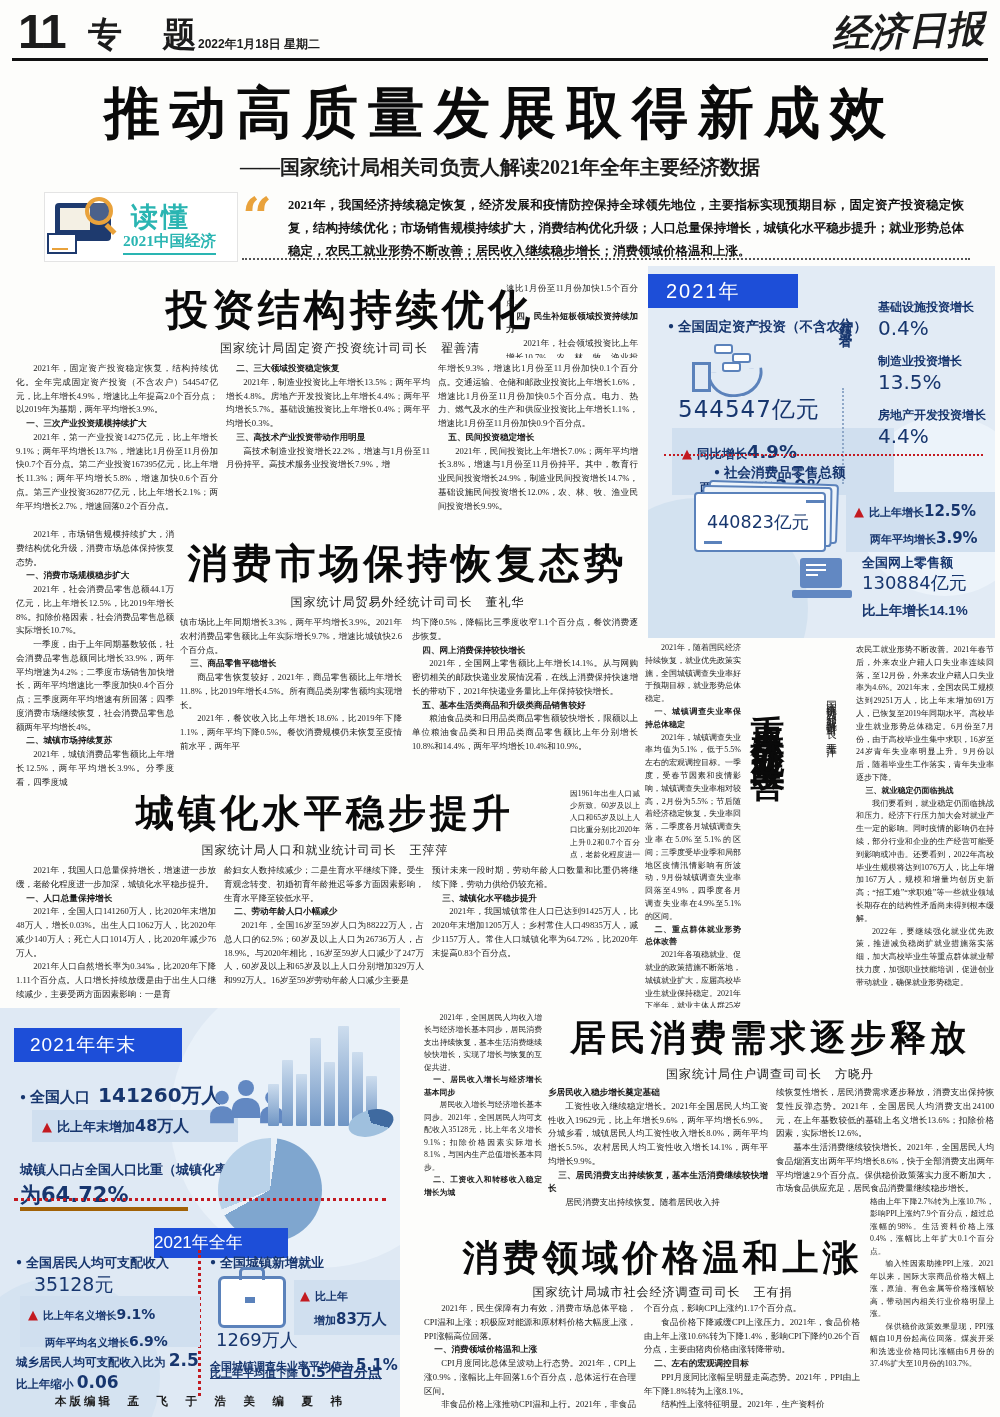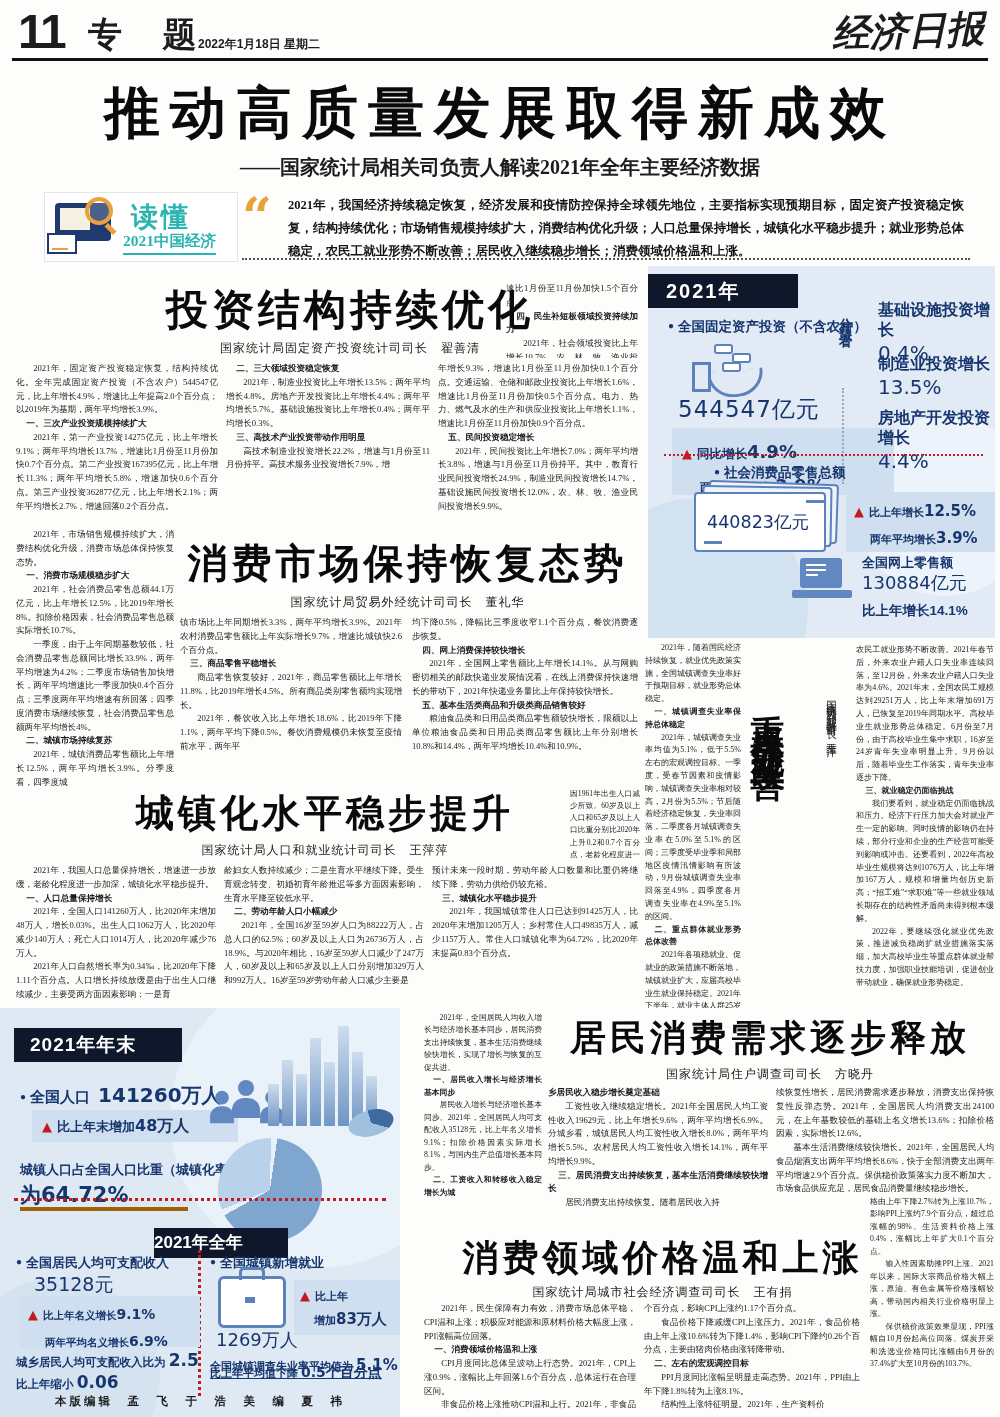--- a/index.html
+++ b/index.html
@@ -35,40 +35,40 @@
   
   .col{font-size:8.6px;line-height:1.6;text-align:justify;overflow:hidden;color:#1b1b1b;}
   .bp{text-indent:2em;}
   .bc{text-indent:0;}
   .bh{font-weight:700;text-indent:1.2em;}
   .bh.bc{text-indent:0;}
   
   .sidebar{left:648px;top:266px;width:347px;height:372px;background:#e2ebf5;overflow:hidden;}
   .sidebar .circ1{position:absolute;left:-60px;bottom:-80px;width:220px;height:220px;border-radius:50%;background:#d3e2f0;}
   .sidebar .circ2{position:absolute;right:-40px;top:150px;width:180px;height:180px;border-radius:50%;background:#ecf3fa;}
-  .badge{background:#0f172a;color:#fff;font-weight:700;font-family:"Liberation Sans",sans-serif;}
+  .badge{background:#1d4ed8;color:#fff;font-weight:400;font-family:"Liberation Sans",sans-serif;}
   .sb-badge{left:0;top:8px;width:132px;height:34px;line-height:34px;padding-left:18px;font-size:20px;letter-spacing:2px;}
   .navy{color:#17366e;}
   .blab{font-weight:700;font-family:"Liberation Sans",sans-serif;}
   .bullet{color:#17366e;font-size:10px;vertical-align:2px;margin-right:4px;}
   .sb-fai-label{left:20px;top:52px;font-size:13.5px;}
   .hand{left:44px;top:78px;width:80px;height:52px;}
   .coin{position:absolute;width:15px;height:6px;border:2px solid #5b82bb;border-radius:3px;background:#fff;}
   .palm{position:absolute;left:16px;top:26px;width:50px;height:24px;border:3px solid #5b82bb;border-top:none;border-radius:0 0 26px 26px;transform:rotate(-6deg);}
   .cuff{position:absolute;left:0;top:18px;width:13px;height:24px;border:3px solid #5b82bb;background:#e2ebf5;}
   .sb-fai-value{left:30px;top:128px;font-size:23px;letter-spacing:1px;font-family:"DejaVu Sans",sans-serif;}
   .growbox{background:#d0dfef;}
   .sb-growth-box{left:24px;top:162px;width:204px;height:60px;padding:7px 8px 0 10px;}
   .arrow{color:#c31a20;font-size:13px;margin-right:5px;font-family:"DejaVu Sans",sans-serif;}
   .gline{font-size:12.5px;line-height:1.9;}
   .gval{font-size:18px;font-family:"DejaVu Sans",sans-serif;}
   .sb-split{left:188px;top:42px;writing-mode:vertical-rl;font-size:13px;letter-spacing:5px;}
   .sb-splitline{left:194px;top:122px;height:96px;border-left:2px dotted #8fa8c8;}
   .sb-item{left:230px;width:112px;}
-  .sb-item .lab{font-size:16px;line-height:1.25;}
+  .sb-item .lab{font-size:12px;line-height:1.25;}
   .sb-item .val{font-size:20px;font-family:"DejaVu Sans",sans-serif;color:#17366e;margin-top:1px;}
   .sb-dotline{left:16px;right:12px;top:188px;border-top:2px dotted #c31a20;}
   .sb-retail-label{left:66px;top:198px;font-size:13.5px;}
   .note{left:46px;top:224px;width:144px;height:62px;}
   .note .b1,.note .b2,.note .f{position:absolute;border:2px solid #5b82bb;border-radius:4px;background:#eef4fa;}
   .note .b1{left:14px;top:-8px;width:126px;height:56px;transform:rotate(2deg);}
   .note .b2{left:8px;top:-4px;width:126px;height:56px;transform:rotate(1deg);}
   .note .f{left:0;top:2px;width:128px;height:56px;background:#fff;}
   .note .amt{position:absolute;left:0;top:20px;width:128px;text-align:center;font-size:17.5px;color:#17366e;font-family:"DejaVu Sans",sans-serif;z-index:2;}
   .note .d1,.note .d2{position:absolute;width:18px;height:3px;background:#5b82bb;z-index:2;}

